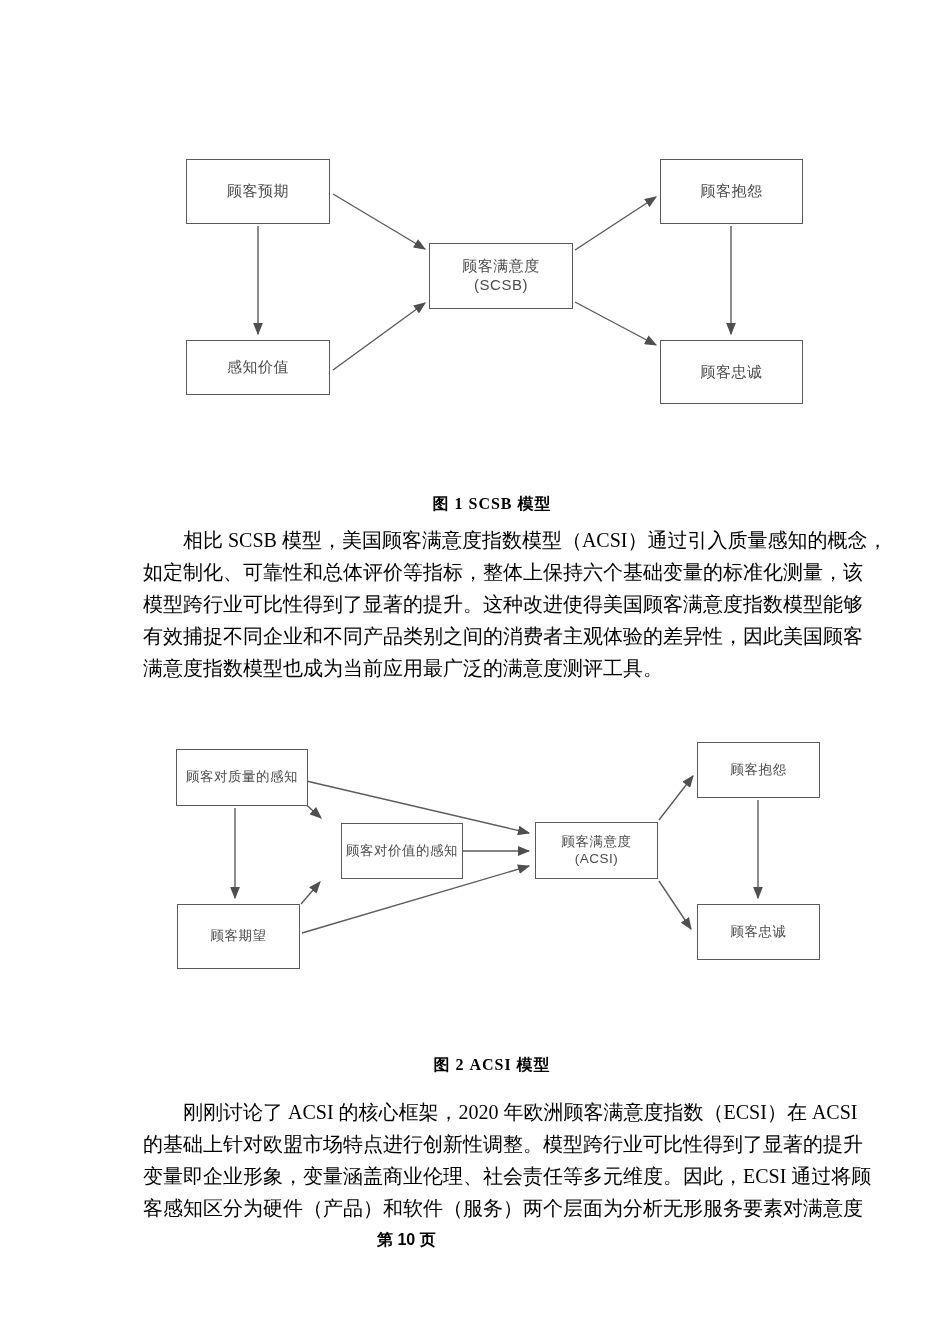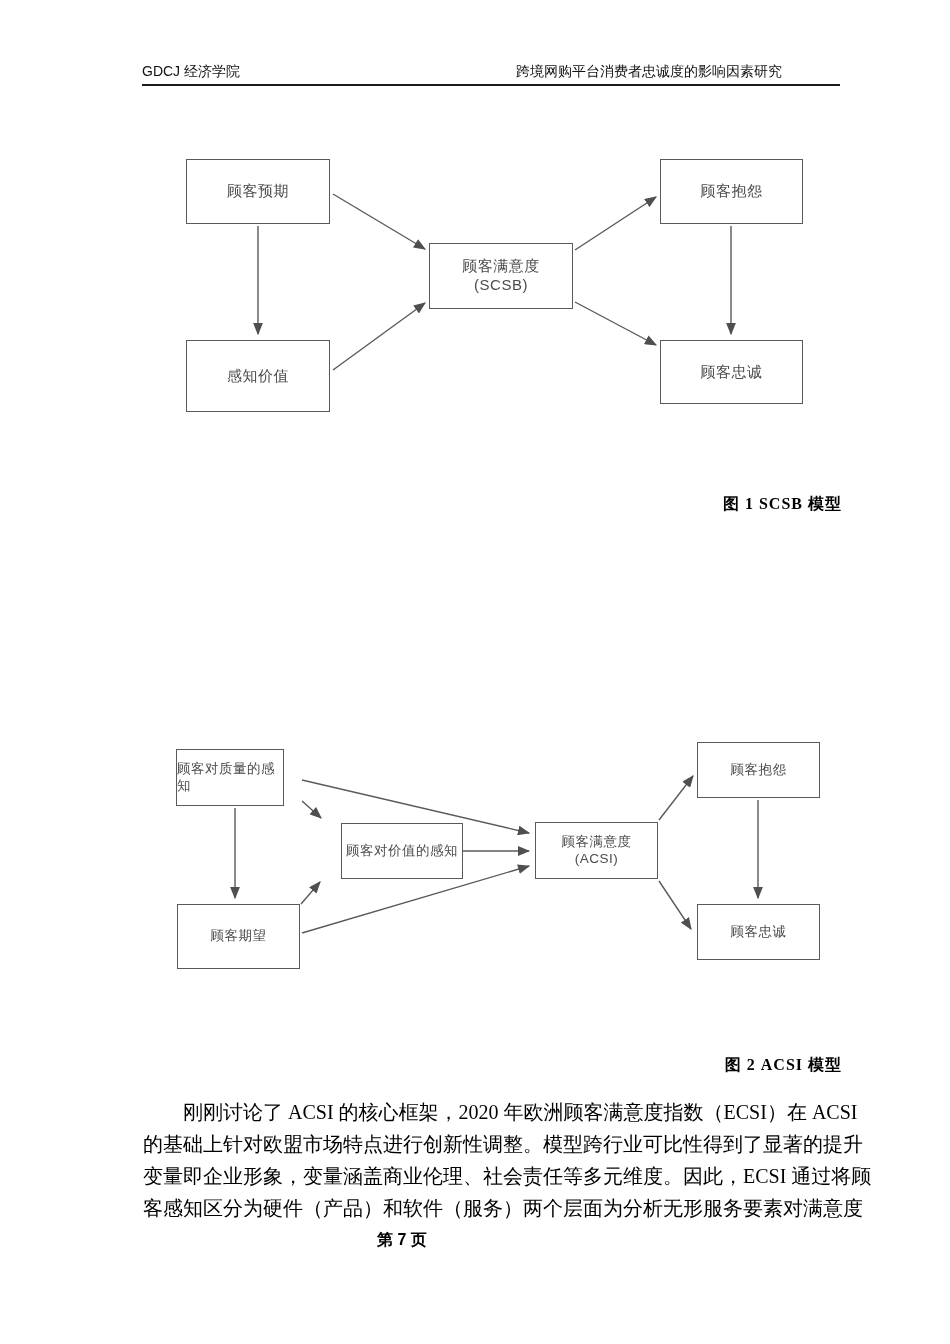--- a/index.html
+++ b/index.html
@@ -22,33 +22,33 @@
   
   .n {
     position:absolute; background:#ffffff; border:1.5px solid #5a5a5a;
     display:flex; flex-direction:column; align-items:center; justify-content:center;
     color:#4c4c4c; font-family:"Liberation Sans", sans-serif; text-align:left;
     line-height:1.25; letter-spacing:0.5px;
   }
   .f1 { font-size:15px; }
   .f2 { font-size:13.5px; }
   .f1-expect    { left:186px; top:159px; width:144px; height:65px; }
-  .f1-value     { left:186px; top:340px; width:144px; height:72px; }
+  .f1-value     { left:186px; top:340px; width:144px; height:55px; }
   .f1-sat       { left:429px; top:243px; width:144px; height:66px; }
   .f1-complain  { left:660px; top:159px; width:143px; height:65px; }
   .f1-loyal     { left:660px; top:340px; width:143px; height:64px; }
-  .f2-quality   { left:176px; top:749px; width:108px; height:57px; }
+  .f2-quality   { left:176px; top:749px; width:132px; height:57px; }
   .f2-pvalue    { left:341px; top:823px; width:122px; height:56px; }
   .f2-expect    { left:177px; top:904px; width:123px; height:65px; }
   .f2-sat       { left:535px; top:822px; width:123px; height:57px; }
   .f2-complain  { left:697px; top:742px; width:123px; height:56px; }
   .f2-loyal     { left:697px; top:904px; width:123px; height:56px; }
   
   .caption {
-    position:absolute; left:142px; width:700px; text-align:right;
+    position:absolute; left:142px; width:700px; text-align:center;
     font-weight:bold; font-size:16px; line-height:20px; color:#000;
     font-family:"Liberation Serif", serif; letter-spacing:1px;
   }
   .caption1 { top:494px; }
   .caption2 { top:1055px; }
   
   .para { position:absolute; left:143px; width:700px; font-size:20px; color:#000; }
   .para1 { top:524px; }
   .para2 { top:1084px;margin-top:12px; }
   .line {
@@ -62,24 +62,20 @@
     position:absolute; left:377px; top:1230px; white-space:nowrap;
     font-family:"Liberation Sans", sans-serif; font-weight:bold;
     font-size:16px; line-height:20px; color:#000;
   }
 </style>
 </head>
 <body>
 
 <div class="page">
 
-  <div class="header">
-    <span class="hdr-left">GDCJ 经济学院</span>
-    <span class="hdr-right">跨境网购平台消费者忠诚度的影响因素研究</span>
-  </div>
 
   <svg class="arrows" viewBox="0 0 950 1344">
     <defs>
       <marker id="arr" viewBox="0 0 10 8" refX="9" refY="4" markerWidth="9" markerHeight="7" orient="auto">
         <path d="M0,0 L10,4 L0,8 z" fill="#4f4f4f"></path>
       </marker>
     </defs>
     <g stroke="#5a5a5a" stroke-width="1.4" fill="none">
 
       <line x1="333" y1="194" x2="425" y2="249" marker-end="url(#arr)"></line>
@@ -113,20 +109,27 @@
   </div>
   <div class="n f1 f1-complain">
     <span>顾客抱怨</span>
   </div>
   <div class="n f1 f1-loyal">
     <span>顾客忠诚</span>
   </div>
 
   <div class="caption caption1">图 1 SCSB 模型</div>
 
+  <div class="para para1">
+    <div class="line first">相比 SCSB 模型，美国顾客满意度指数模型（ACSI）通过引入质量感知的概念，</div>
+    <div class="line">如定制化、可靠性和总体评价等指标，整体上保持六个基础变量的标准化测量，该</div>
+    <div class="line">模型跨行业可比性得到了显著的提升。这种改进使得美国顾客满意度指数模型能够</div>
+    <div class="line">有效捕捉不同企业和不同产品类别之间的消费者主观体验的差异性，因此美国顾客</div>
+    <div class="line last">满意度指数模型也成为当前应用最广泛的满意度测评工具。</div>
+  </div>
 
   <div class="n f2 f2-quality">
     <span>顾客对质量的感知</span>
   </div>
   <div class="n f2 f2-pvalue">
     <span>顾客对价值的感知</span>
   </div>
   <div class="n f2 f2-expect">
     <span>顾客期望</span>
   </div>
@@ -143,15 +146,15 @@
 
   <div class="caption caption2">图 2 ACSI 模型</div>
 
   <div class="para para2">
     <div class="line first">刚刚讨论了 ACSI 的核心框架，2020 年欧洲顾客满意度指数（ECSI）在 ACSI</div>
     <div class="line">的基础上针对欧盟市场特点进行创新性调整。模型跨行业可比性得到了显著的提升</div>
     <div class="line">变量即企业形象，变量涵盖商业伦理、社会责任等多元维度。因此，ECSI 通过将顾</div>
     <div class="line">客感知区分为硬件（产品）和软件（服务）两个层面为分析无形服务要素对满意度</div>
   </div>
 
-  <div class="footer">第 7 页</div>
+  <div class="footer">第 10 页</div>
 
 </div>
 
 </body></html>

